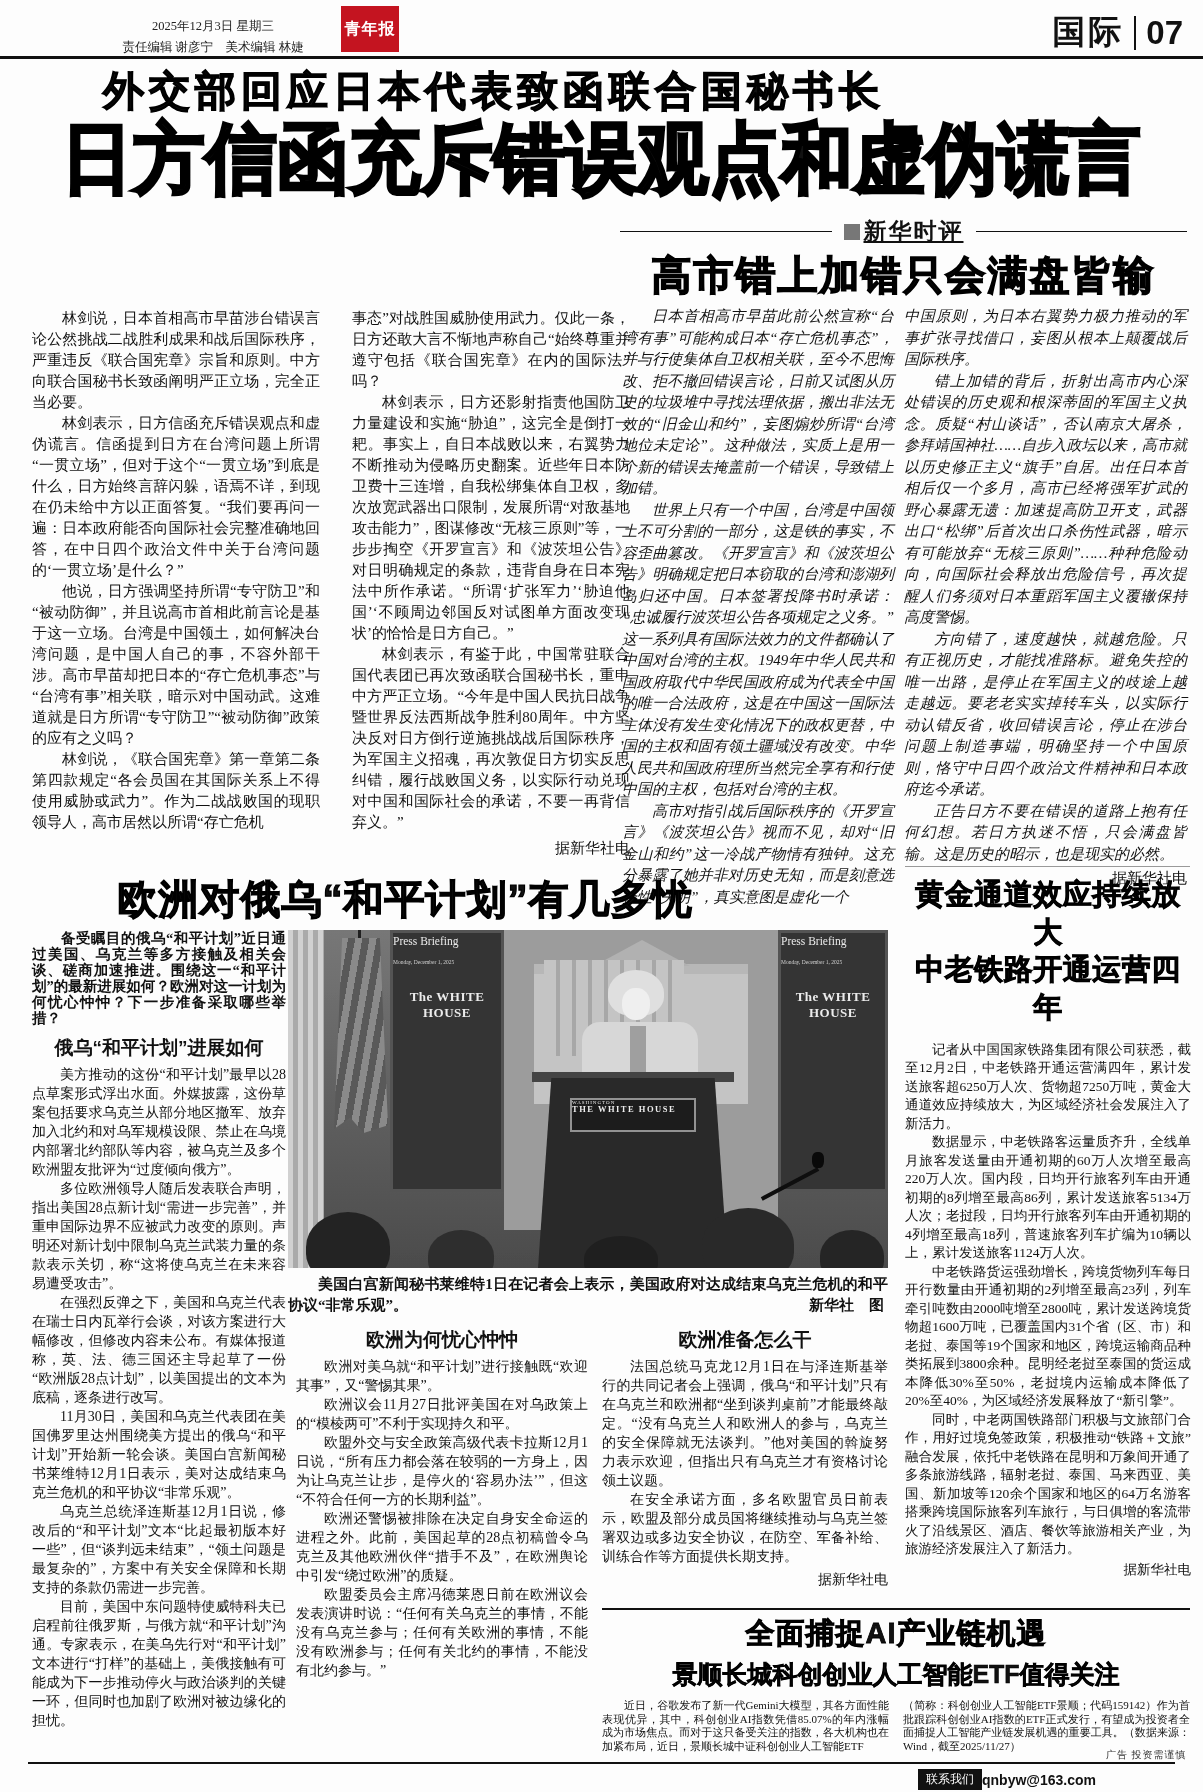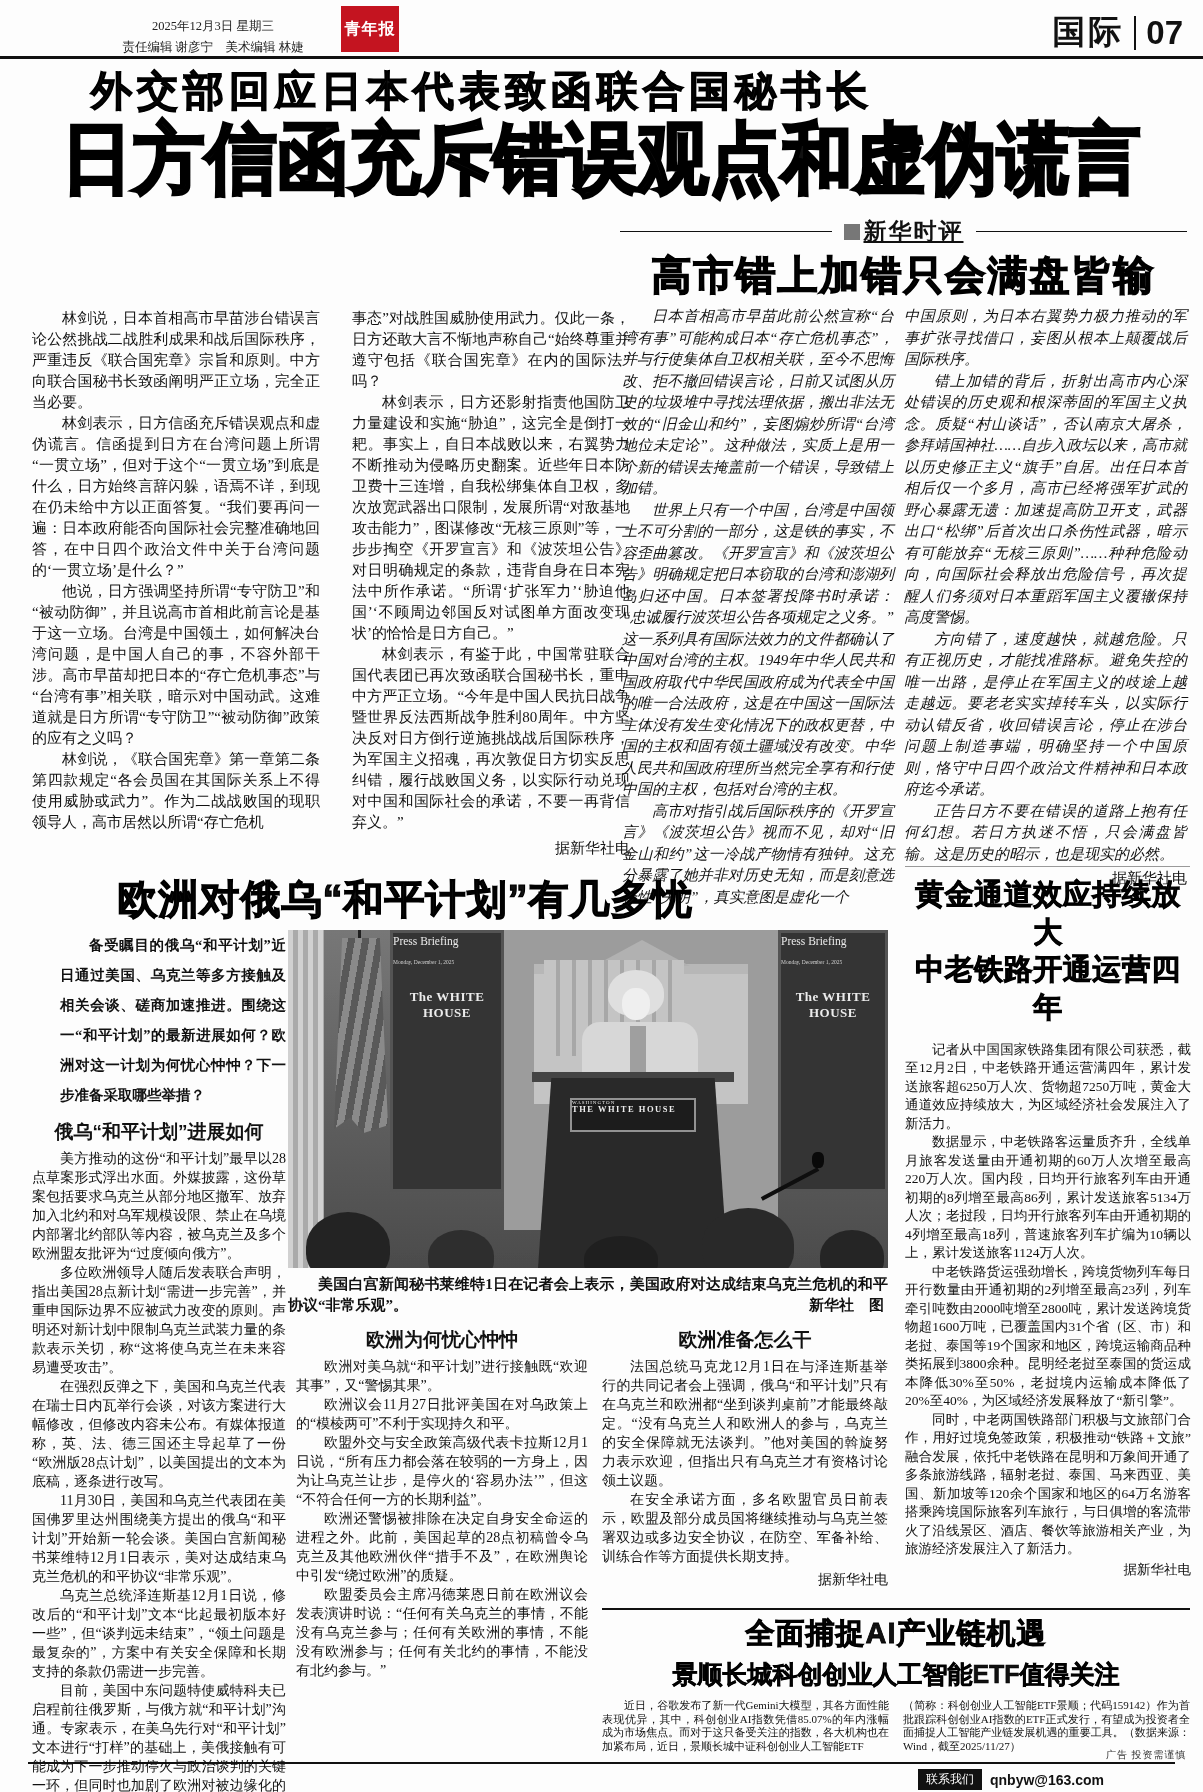--- a/index.html
+++ b/index.html
@@ -15,21 +15,21 @@
   #hdr-date{left:88px;top:16px;width:250px;text-align:center;font-size:12.5px;line-height:1.7;color:#222;}
   #masthead{left:341px;top:6px;width:58px;height:46px;background:#c41420;color:#fff;display:flex;
             align-items:center;justify-content:center;font-weight:bold;font-size:16px;letter-spacing:1px;}
   #sec-pg{right:20px;top:10px;display:flex;align-items:center;gap:10px;}
   #sec-pg .sec{font-size:33px;font-weight:900;letter-spacing:3px;}
   #sec-pg .bar{width:2px;height:34px;background:#111;}
   #sec-pg .pg{font-size:33px;font-weight:900;}
   #rule-top{left:0;top:56px;width:1203px;height:2.5px;background:#111;}
 
   
-  #kicker{left:0;top:64px;width:964px;text-align:center;font-size:41px;font-weight:900;letter-spacing:5px;
+  #kicker{left:12px;top:64px;width:964px;text-align:center;font-size:41px;font-weight:900;letter-spacing:5px;
           -webkit-text-stroke:1.2px #000;}
   #headline{left:0;top:108px;width:1203px;text-align:center;font-size:71px;font-weight:900;letter-spacing:1px;
             -webkit-text-stroke:3px #000;transform:scaleY(1.08);transform-origin:top;}
   #lead-intro{left:32px;top:214px;width:580px;font-size:20px;font-weight:bold;line-height:1.52;}
   #lead-intro .p{text-indent:2em;}
   .lead-col{font-size:15px;line-height:21px;}
   #lead-c1{left:32px;top:308px;width:288px;}
   #lead-c2{left:352px;top:308px;width:278px;}
   .lead-col .p{margin-bottom:0;}
   #lead-c2 .src{margin-top:4px;font-size:15px;}
@@ -46,21 +46,21 @@
   #cmt-c2{left:904px;top:306px;width:283px;}
   #cmt-c2 .src{font-style:normal;font-size:15px;margin-top:2px;}
 
   #rule-rail{left:905px;top:866px;width:285px;height:1px;background:#999;}
 
   
   #eu-title{left:20px;top:872px;width:770px;text-align:center;font-size:40px;font-weight:900;letter-spacing:1px;
             -webkit-text-stroke:1.2px #000;font-family:"Liberation Sans","DejaVu Sans",sans-serif;}
   #eu-c1{left:32px;top:930px;width:254px;}
   .eu-body{font-size:14px;line-height:19px;}
-  #eu-c1 .intro{font-size:14.5px;font-weight:bold;line-height:30px;margin-bottom:12px;margin-left:28px;}
+  #eu-c1 .intro{font-size:14.5px;font-weight:bold;line-height:16px;margin-bottom:12px;}
   .subhead{text-align:center;font-weight:900;font-size:19px;margin:10px 0 8px 0;
            font-family:"Liberation Sans","DejaVu Sans",sans-serif;}
   #eu-c2{left:296px;top:1320px;width:292px;}
   #eu-c3{left:602px;top:1320px;width:286px;}
   #eu-c3 .src{font-size:14px;margin-top:4px;}
 
   
   #photo{left:288px;top:930px;width:600px;height:338px;background:linear-gradient(#777,#4c4c4c);
          overflow:hidden;filter:grayscale(1) contrast(1.03);}
   #photo *{position:absolute;}
@@ -121,21 +121,21 @@
   #ai .t1{text-align:center;font-size:29px;font-weight:900;letter-spacing:1px;
           font-family:"Liberation Sans","DejaVu Sans",sans-serif;-webkit-text-stroke:.8px #000;}
   #ai .t2{text-align:center;font-size:25px;font-weight:900;margin-top:4px;
           font-family:"Liberation Sans","DejaVu Sans",sans-serif;-webkit-text-stroke:.6px #000;}
   #ai .cols{display:flex;gap:14px;margin-top:8px;}
   #ai .col{width:287px;font-size:11px;line-height:13.5px;}
   #ai-note{left:1106px;top:1748px;font-size:10px;color:#333;letter-spacing:1px;}
 
   
   #ftr-rule{left:28px;top:1762px;width:1147px;height:1.5px;background:#111;}
-  #ftr{left:918px;top:1769px;display:flex;align-items:center;gap:8px;}
+  #ftr{left:918px;top:1769px;display:flex;align-items:center;}
   #ftr .chip{background:#111;color:#fff;font-size:12px;padding:2px 8px;
              font-family:"Liberation Sans","DejaVu Sans",sans-serif;}
   #ftr .mail{font-size:14px;font-weight:bold;font-family:"Liberation Sans","DejaVu Sans",sans-serif;}
 </style>
 </head>
 <body>
 
 <div id="page">
 
   <div class="abs" id="hdr-date">

